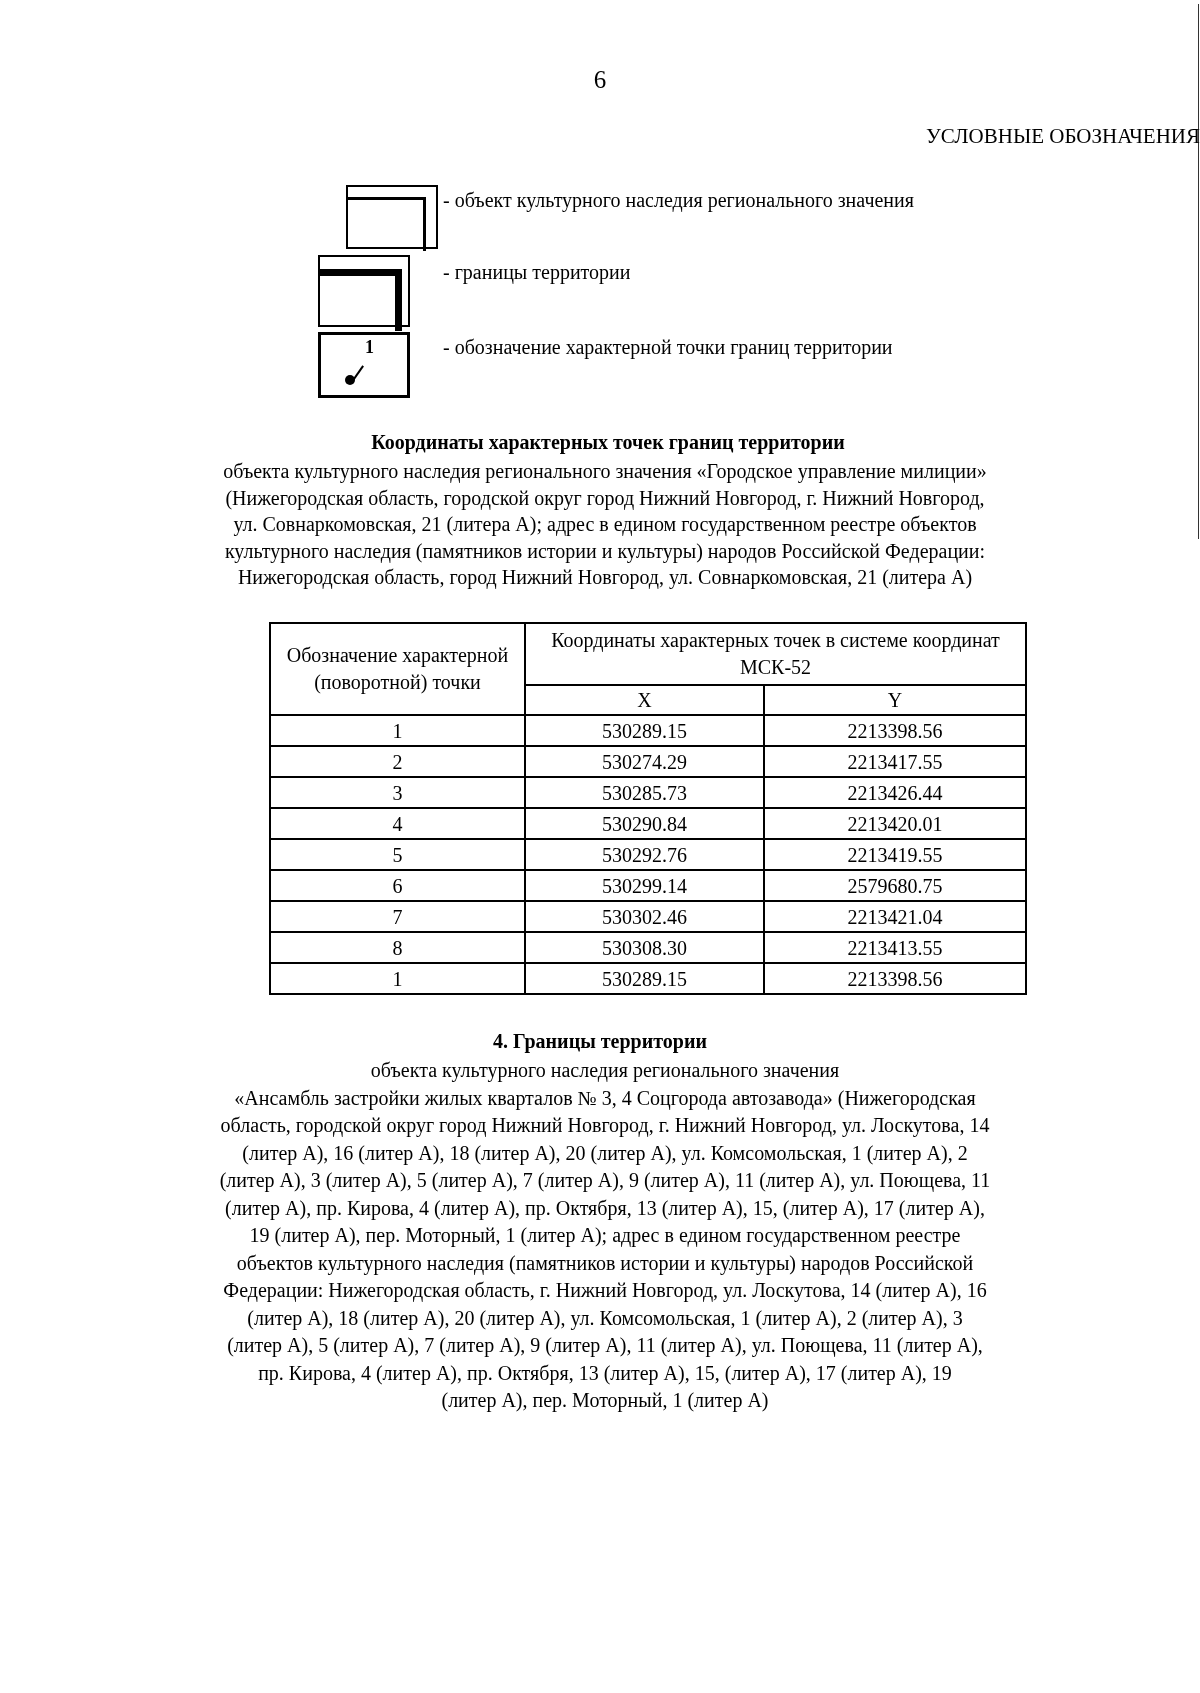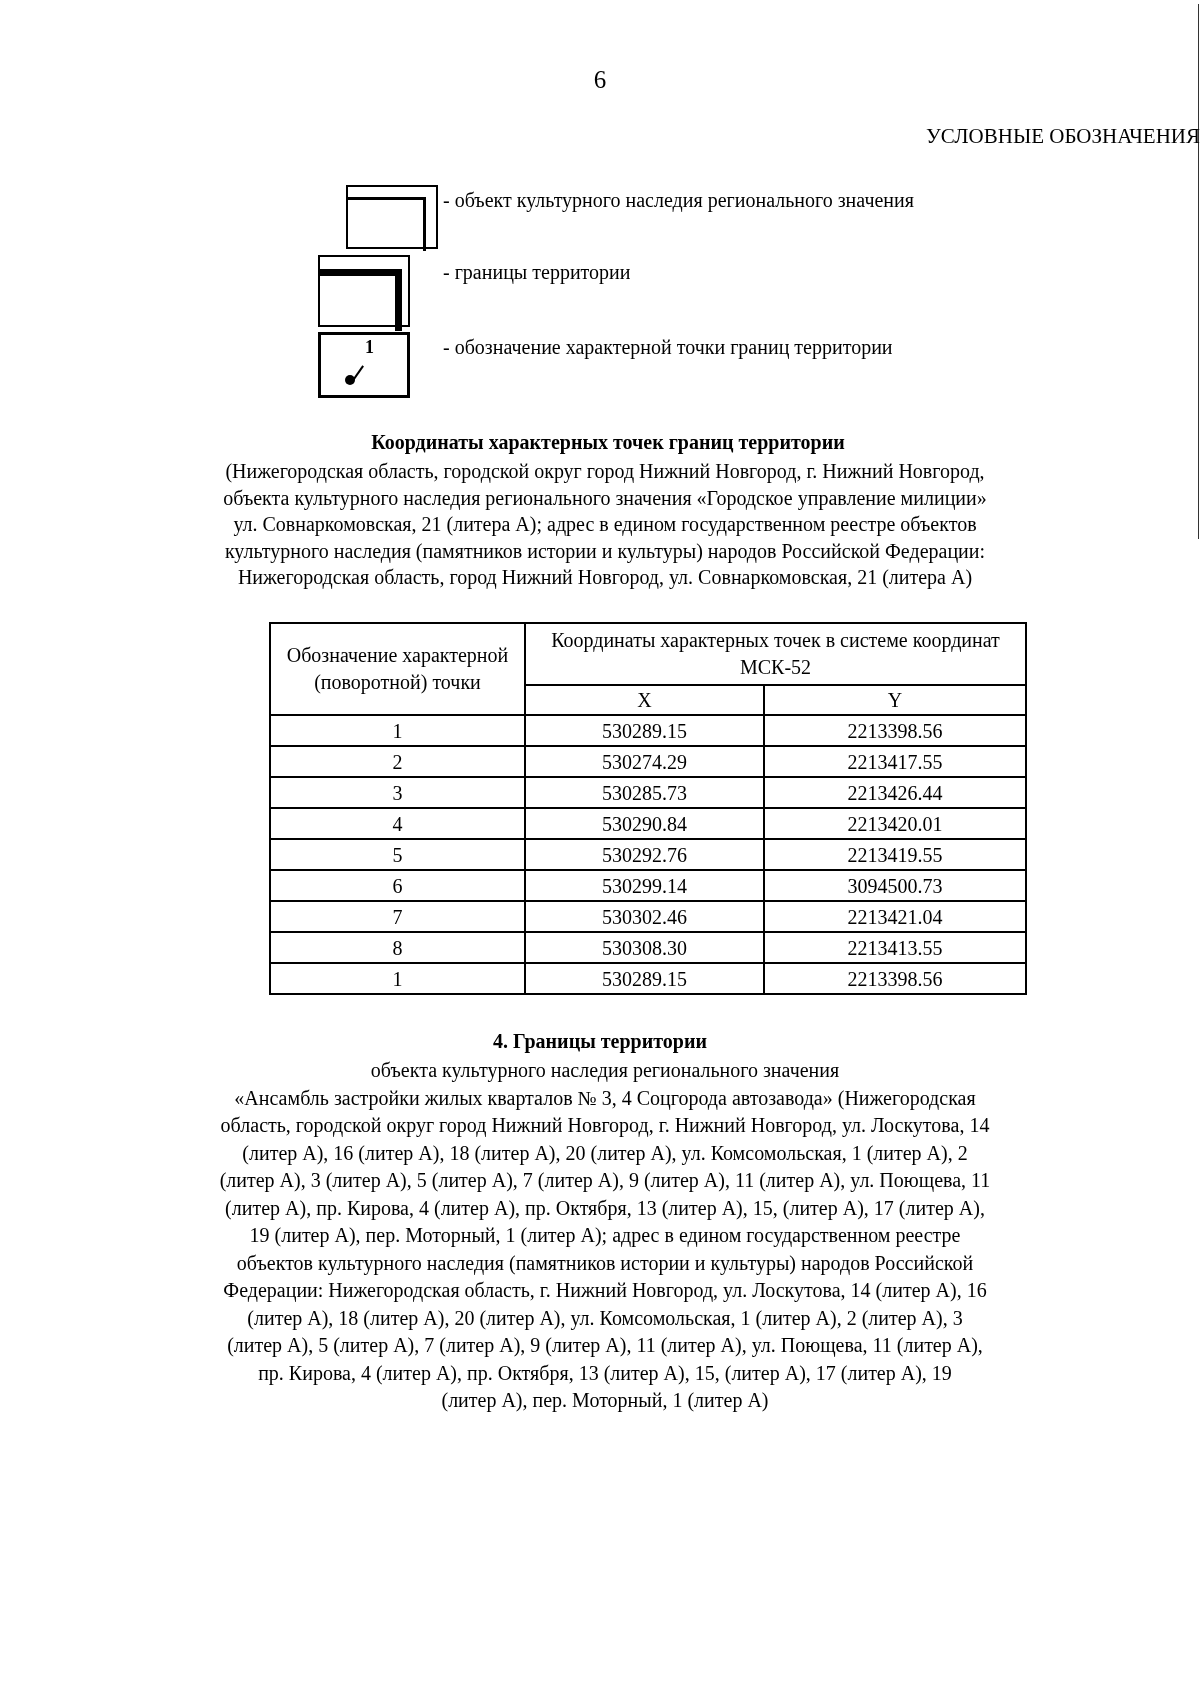--- a/index.html
+++ b/index.html
@@ -69,22 +69,22 @@
       <span class="leader"></span>
       <span class="dot"></span>
     </div>
   </div>
   <span class="legend-label" style="top:4px;">- обозначение характерной точки границ территории</span>
 </div>
 
 <div class="coord-heading">Координаты характерных точек границ территории</div>
 
 <div class="coord-desc">
+  <span>объекта культурного наследия регионального значения «Городское управление милиции»</span>
   <span>(Нижегородская область, городской округ город Нижний Новгород, г. Нижний Новгород,</span>
-  <span>объекта культурного наследия регионального значения «Городское управление милиции»</span>
   <span>ул. Совнаркомовская, 21 (литера А); адрес в едином государственном реестре объектов</span>
   <span>культурного наследия (памятников истории и культуры) народов Российской Федерации:</span>
   <span>Нижегородская область, город Нижний Новгород, ул. Совнаркомовская, 21 (литера А)</span>
 </div>
 
 <table class="coords">
   <thead>
     <tr>
       <th class="h-point" rowspan="2">Обозначение характерной (поворотной) точки</th>
       <th class="h-coords" colspan="2">Координаты характерных точек в системе координат МСК-52</th>
@@ -116,21 +116,21 @@
       <td>2213420.01</td>
     </tr>
     <tr>
       <td>5</td>
       <td class="c-x">530292.76</td>
       <td>2213419.55</td>
     </tr>
     <tr>
       <td>6</td>
       <td class="c-x">530299.14</td>
-      <td>3094500.73</td>
+      <td>2579680.75</td>
     </tr>
     <tr>
       <td>7</td>
       <td class="c-x">530302.46</td>
       <td>2213421.04</td>
     </tr>
     <tr>
       <td>8</td>
       <td class="c-x">530308.30</td>
       <td>2213413.55</td>

